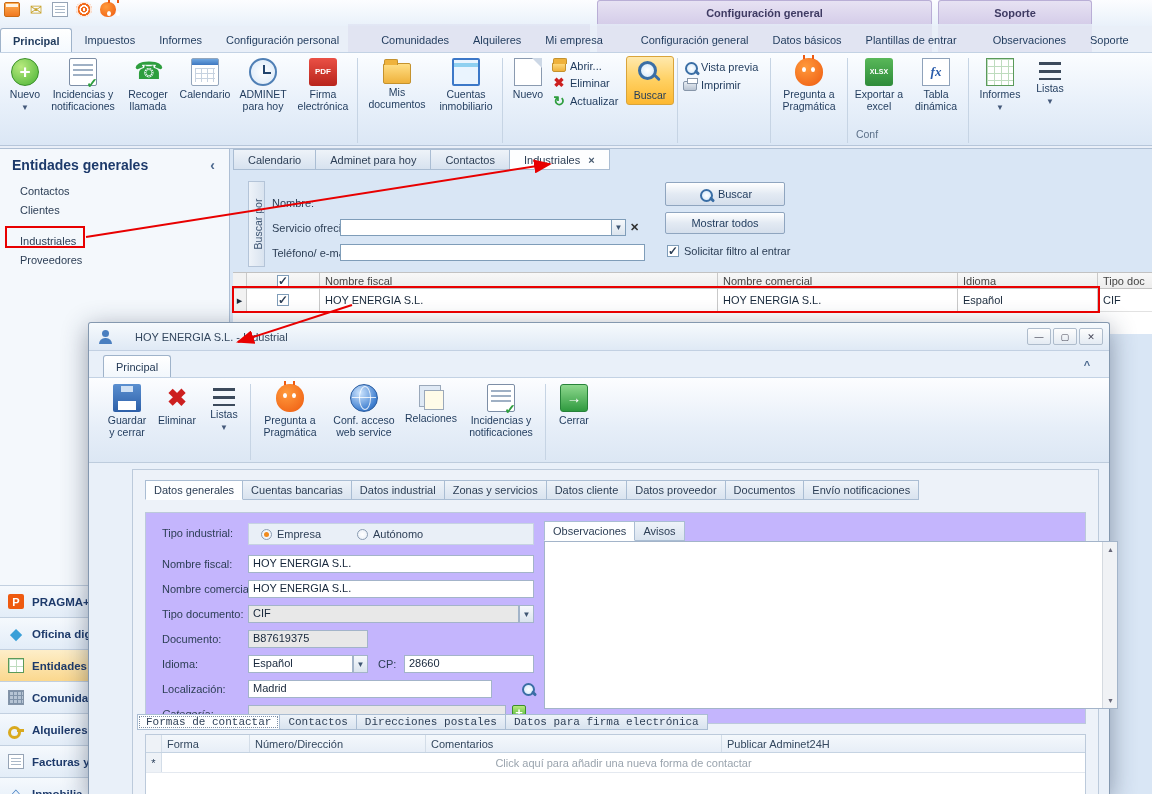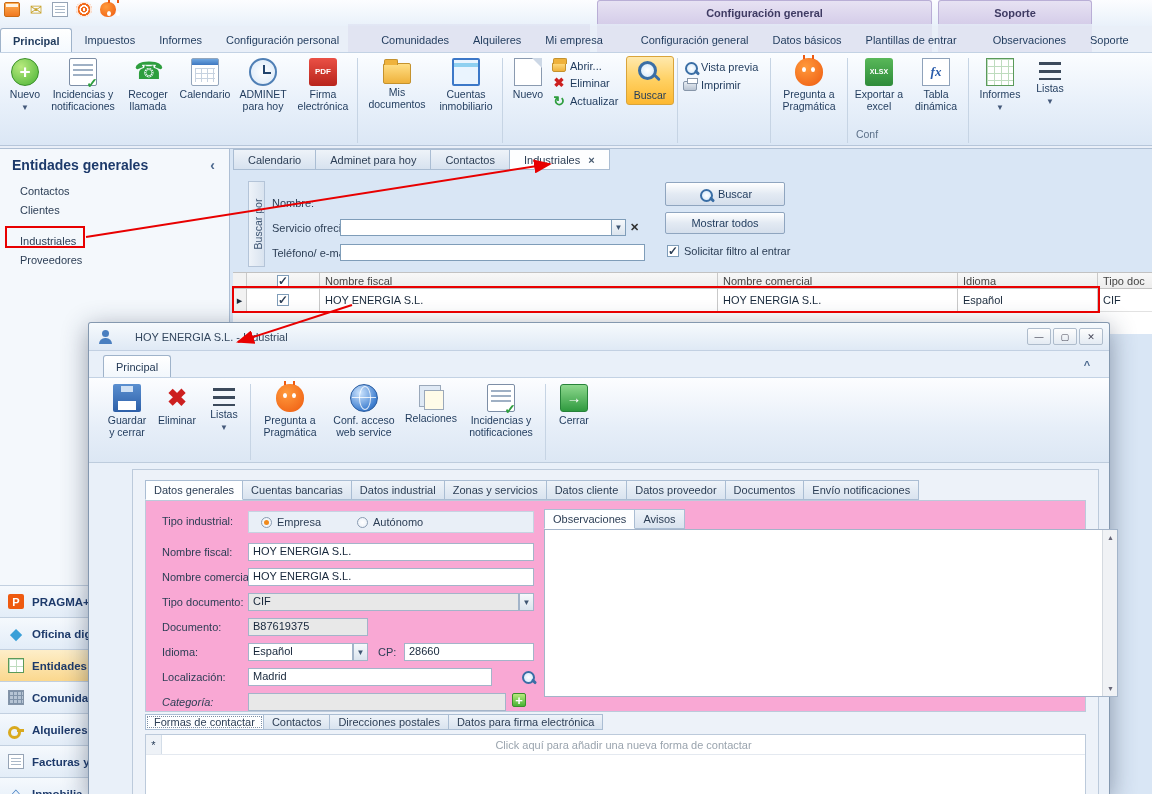--- a/index.html
+++ b/index.html
@@ -199,36 +199,36 @@
   .dlg-toolbar { position:absolute; left:0; top:54px; right:0; height:86px;
     background:linear-gradient(#fcfdff,#e6eef8 60%,#dce7f4); border-top:1px solid #c3d2e4; border-bottom:1px solid #bdccdd;
     display:flex; align-items:flex-start; padding:4px 0 0 12px; }
   .dlg-content { position:absolute; left:10px; top:146px; right:10px; bottom:0;
     border:1px solid #bccadb; border-bottom:none; background:#edf2f9;margin-left:33px; }
   .ctabs { position:absolute; left:12px; top:10px; display:flex; height:20px; }
   .ctab { padding:0 8px; display:flex; align-items:center; background:linear-gradient(#eef3f9,#d9e3ef);
     border:1px solid #aabdd3; border-left:none; color:#2c3e55; white-space:nowrap; }
   .ctab:first-child { border-left:1px solid #aabdd3; }
   .ctab.active { background:#fdfeff; border-bottom:1px solid #fdfeff; }
-  .form-panel { position:absolute; left:12px; top:30px; right:12px; height:212px; border:1px solid #bccadb; background:#f9a8d4; }
+  .form-panel { position:absolute; left:12px; top:42px; right:12px; height:212px; border:1px solid #bccadb; background:#c4b5fd; }
   .frm-label { position:absolute; color:#2c3e55; }
   .radiogrp { position:absolute; left:102px; top:10px; width:286px; height:22px; background:#e9eff7;
     border:1px solid #c6d3e2; display:flex; align-items:center; gap:36px; padding-left:12px; }
   .radio { display:flex; align-items:center; gap:5px; color:#2c3e55; }
   .rdot { width:11px; height:11px; border-radius:50%; border:1px solid #8a9cb2; background:radial-gradient(#fff,#e8eef6); position:relative; }
   .rdot.on::after { content:""; position:absolute; left:2px; top:2px; width:5px; height:5px; border-radius:50%; background:#f08a1d; }
   .dfield { position:absolute; height:18px; background:#fff; border:1px solid #a3b4c9; padding:1px 4px; color:#16263a; }
   .dfield.gray { background:#e8e8e8; }
   .dcmb { position:absolute; width:15px; height:18px; background:linear-gradient(#f6f9fc,#dbe4ee); border:1px solid #a3b4c9;
     display:flex; align-items:center; justify-content:center; font-size:8px; color:#3e5572; }
   .obs-tabs { position:absolute; left:398px; top:8px; display:flex; height:20px; }
   .obs-area { position:absolute; left:398px; top:28px; width:574px; height:168px; background:#fff; border:1px solid #a3b4c9; }
   .scrollbar { position:absolute; right:0; top:0; bottom:0; width:15px; background:#f0f2f5; border-left:1px solid #d5dae0; }
   .scr-btn { position:absolute; left:1px; width:13px; height:13px; font-size:7px; color:#667; display:flex; align-items:center; justify-content:center; }
-  .btabs { position:absolute; left:12px; top:244px; display:flex; height:16px; }
+  .btabs { position:absolute; left:4px; top:244px; display:flex; height:16px;font-family:Liberation Mono, monospace; }
   .btab { padding:0 8px; display:flex; align-items:center; background:linear-gradient(#eef3f9,#d9e3ef);
     border:1px solid #aabdd3; border-left:none; color:#2c3e55; white-space:nowrap; }
   .btab:first-child { border-left:1px solid #aabdd3; }
   .btab.active { background:#fdfeff; outline:1px dotted #7b8da3; outline-offset:-3px; }
   .ctable { position:absolute; left:12px; top:264px; right:12px; bottom:0; background:#fff; border:1px solid #bccadb; border-bottom:none; }
   .chead { display:flex; height:18px; background:linear-gradient(#f4f8fc,#e7eef7); border-bottom:1px solid #c5d3e2; color:#33475e; }
   .ccell { border-right:1px solid #d3dde8; padding:1px 5px; display:flex; align-items:center; overflow:hidden; white-space:nowrap; }
   .cc-sel { width:16px; flex:none; justify-content:center; background:#eef2f7; }
   .cc-1 { width:88px; flex:none; } .cc-2 { width:176px; flex:none; } .cc-3 { width:296px; flex:none; } .cc-4 { flex:1; border-right:none; }
   .crow { display:flex; height:20px; border-bottom:1px solid #e4e9f0; }
@@ -662,20 +662,27 @@
         </div>
       <div class="btab">
           <span>Direcciones postales</span>
         </div>
       <div class="btab">
           <span>Datos para firma electrónica</span>
         </div>
     </div>
 
     <div class="ctable">
+      <div class="chead">
+        <div class="ccell cc-sel"></div>
+        <div class="ccell cc-1">Forma</div>
+        <div class="ccell cc-2">Número/Dirección</div>
+        <div class="ccell cc-3">Comentarios</div>
+        <div class="ccell cc-4">Publicar Adminet24H</div>
+      </div>
       <div class="crow">
         <div class="ccell cc-sel">*</div>
         <div class="ph">Click aquí para añadir una nueva forma de contactar</div>
       </div>
     </div>
   </div>
 </div>
 
 <svg class="annotations" width="1152" height="794">
   <defs>

